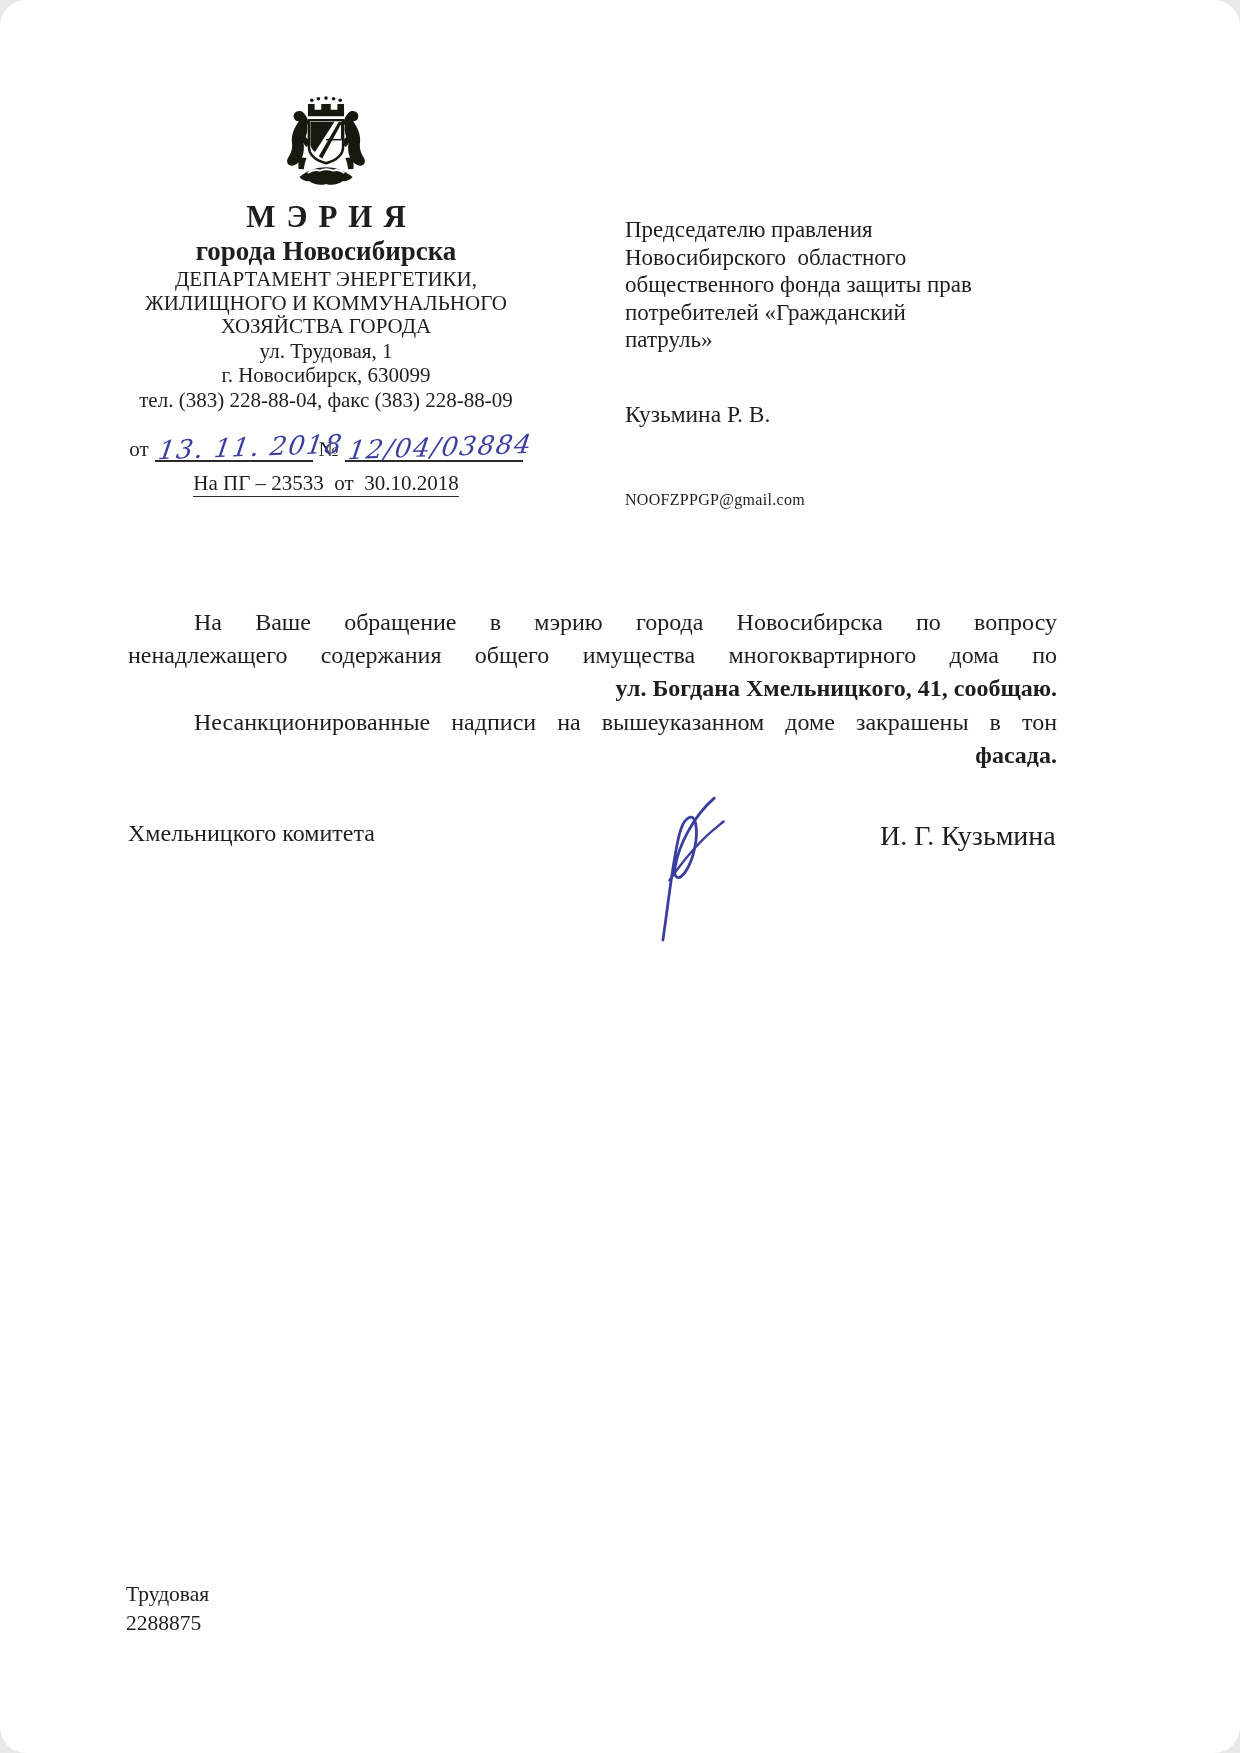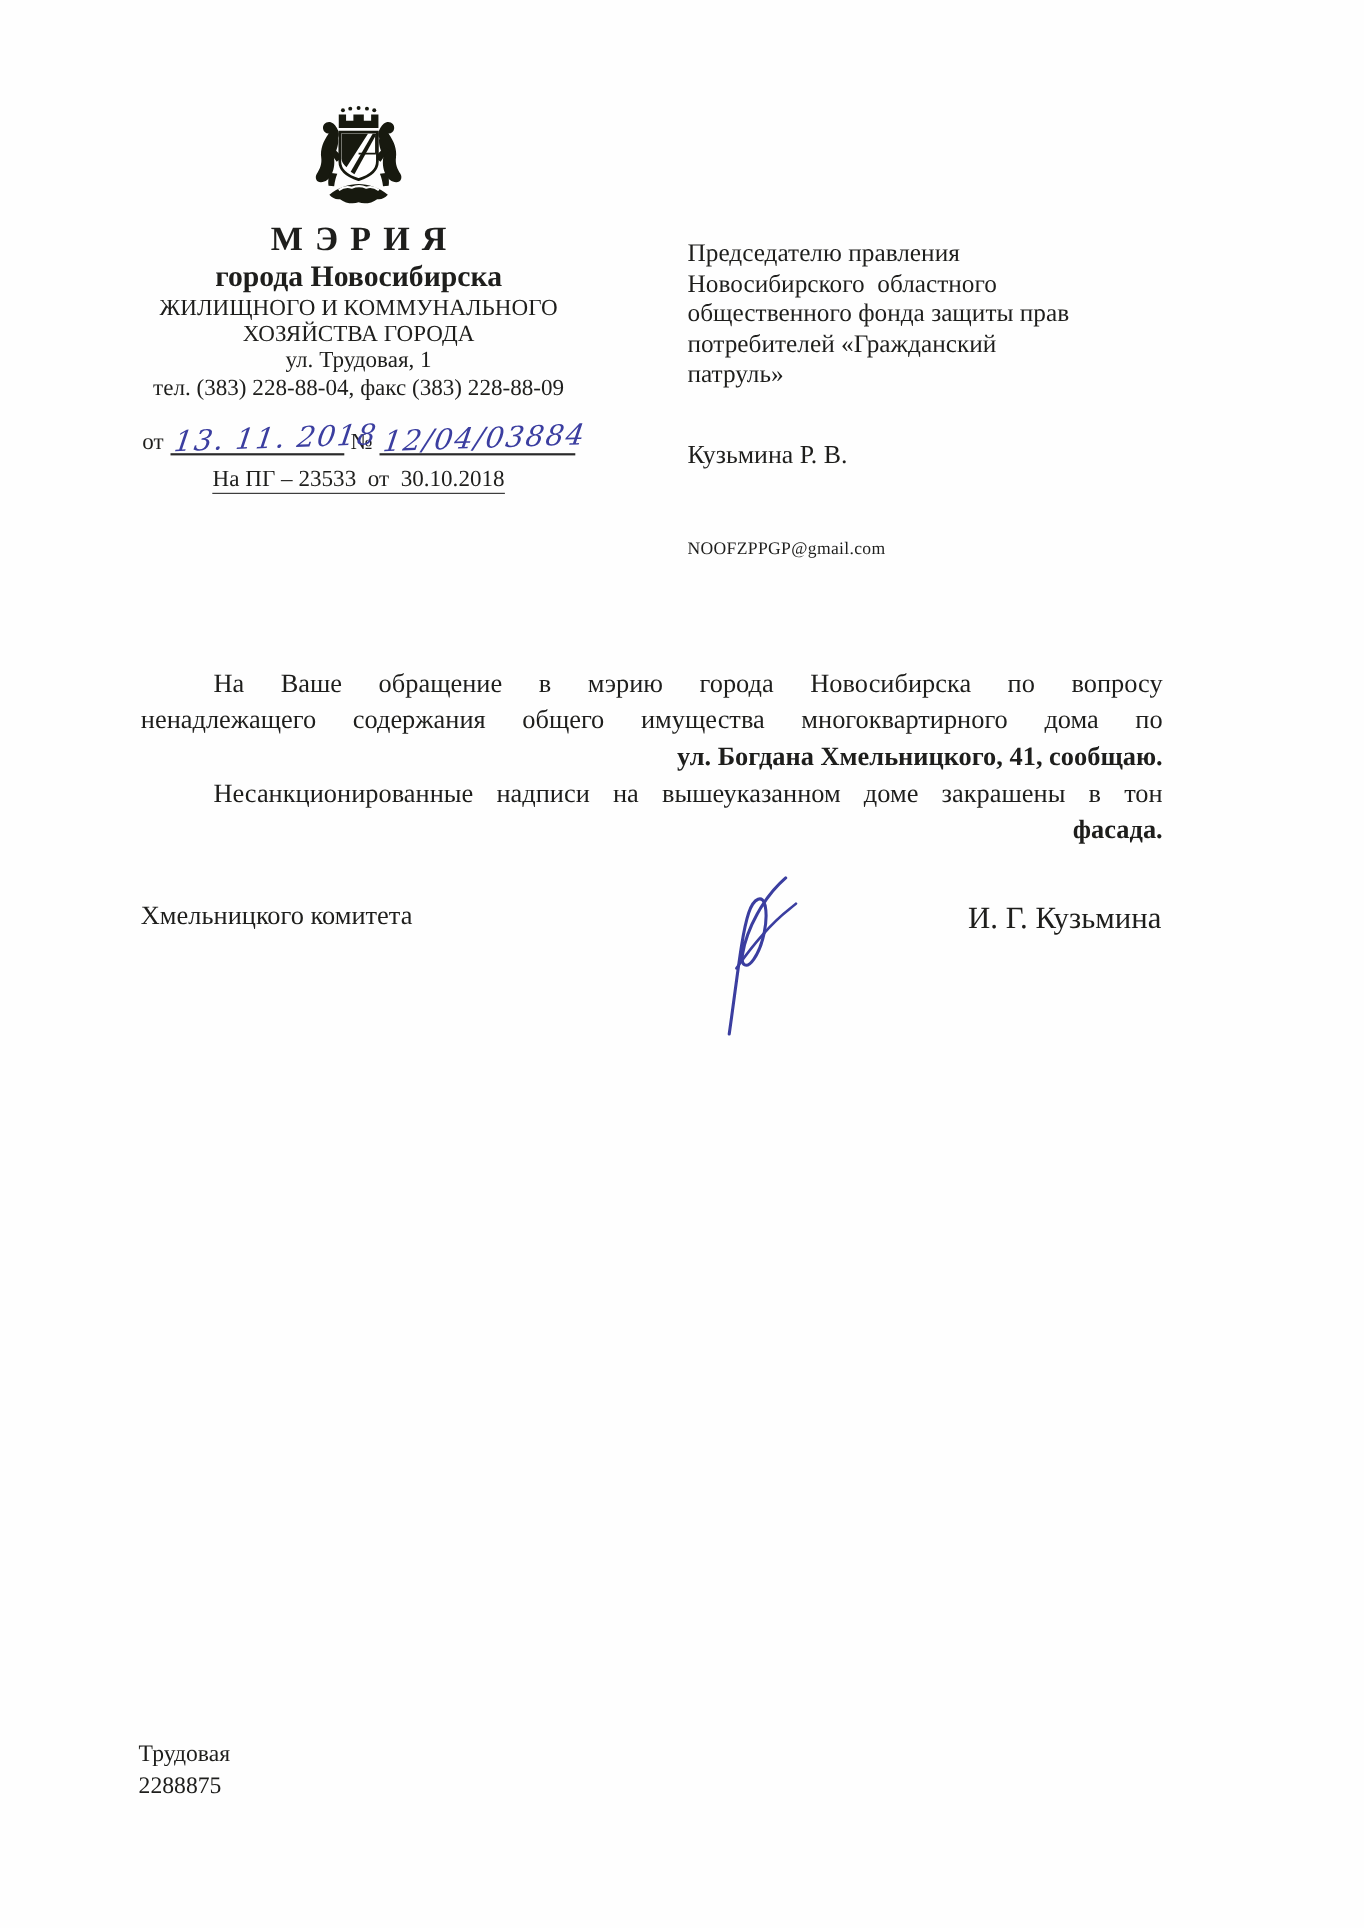--- a/index.html
+++ b/index.html
@@ -1,19 +1,20 @@
 <!DOCTYPE html>
 <html><head>
 <meta charset="utf-8">
 <style>
   html,body { margin:0; padding:0; background:#e8e8e8; }
   .page {
     position:relative; width:1240px; height:1753px; margin:0 auto;
     background:#fefefe; color:#1e1e1c; overflow:hidden;
     font-family:"Liberation Serif", serif;
+    border-radius:26px;
   }
 
   
   .left-col { position:absolute; left:100px; top:85px; width:452px; text-align:center; }
   .emblem { display:block; margin:0 auto 2px auto; }
   .org-title { font-size:31px; font-weight:bold; letter-spacing:11px; text-indent:11px; line-height:36px; }
   .org-subtitle { font-size:27px; font-weight:bold; line-height:33px; }
   .dept-line { font-size:21px; line-height:23.5px; }
   .committee-line { font-size:21px; font-weight:bold; line-height:23.5px; }
   .committee-block { margin-bottom:13px; }
@@ -86,27 +87,29 @@
 
         <path d="M22 97 c8 -7 19 -10.4 28 -10.4 c9 0 20 3.4 28 10.4 c-3 3.2 -6.4 5 -10.2 4.2 c-5.2 4 -12.6 5 -17.8 3 c-5.2 2 -12.6 1 -17.8 -3 c-3.8 .8 -7.2 -1 -10.2 -4.2 Z"></path>
         <path d="M31 92.6 q6 -4.4 12.4 -2.4 q7 -3 14 0 q6 -2 12 2.4" fill="none" stroke="#ffffff" stroke-width="2"></path>
       </g>
     </svg>
 
     <div class="org-title">МЭРИЯ</div>
     <div class="org-subtitle">города Новосибирска</div>
 
     <div>
+      <div class="dept-line">ДЕПАРТАМЕНТ ЭНЕРГЕТИКИ,</div>
       <div class="dept-line">ЖИЛИЩНОГО И КОММУНАЛЬНОГО</div>
       <div class="dept-line">ХОЗЯЙСТВА ГОРОДА</div>
     </div>
 
 
     <div>
       <div class="addr-line">ул. Трудовая, 1</div>
+      <div class="addr-line">г. Новосибирск, 630099</div>
       <div class="addr-line">тел. (383) 228-88-04, факс (383) 228-88-09</div>
     </div>
 
     <div class="ref-row">
       <span>от</span>
       <span class="blank blank-date">
         <span class="handwriting">13. 11. 2018</span>
       </span>
       <span>№</span>
       <span class="blank blank-num">

